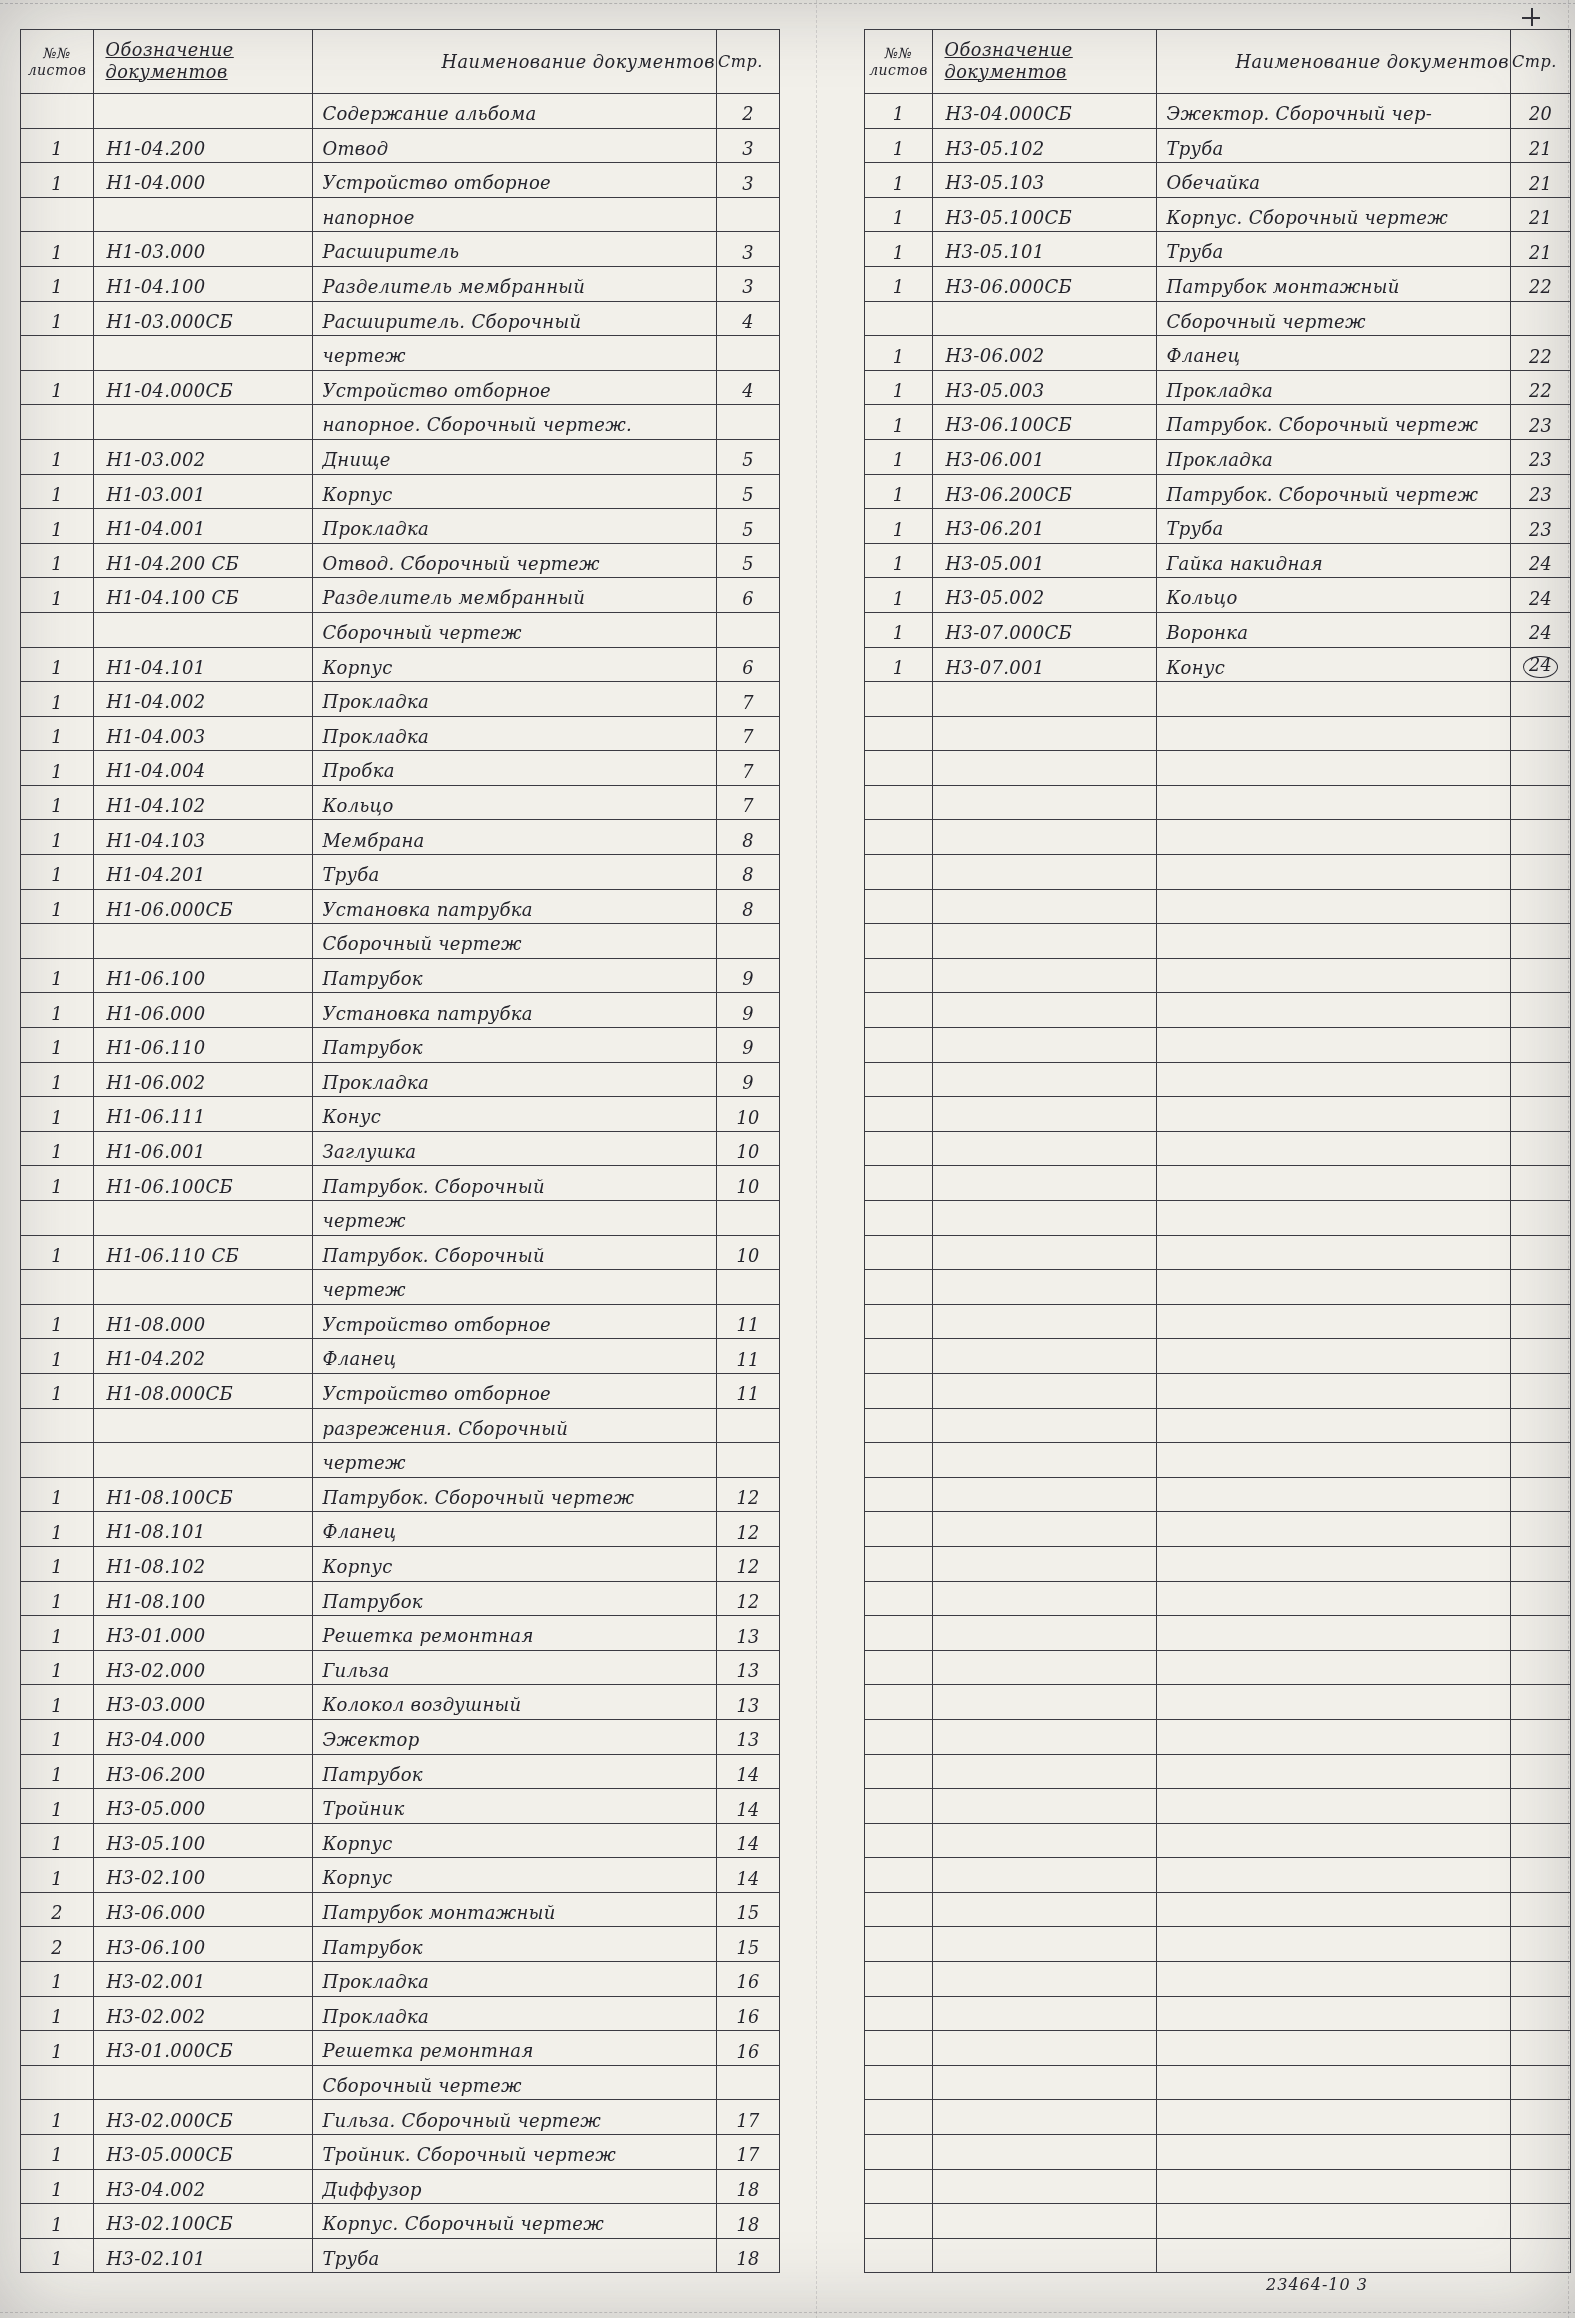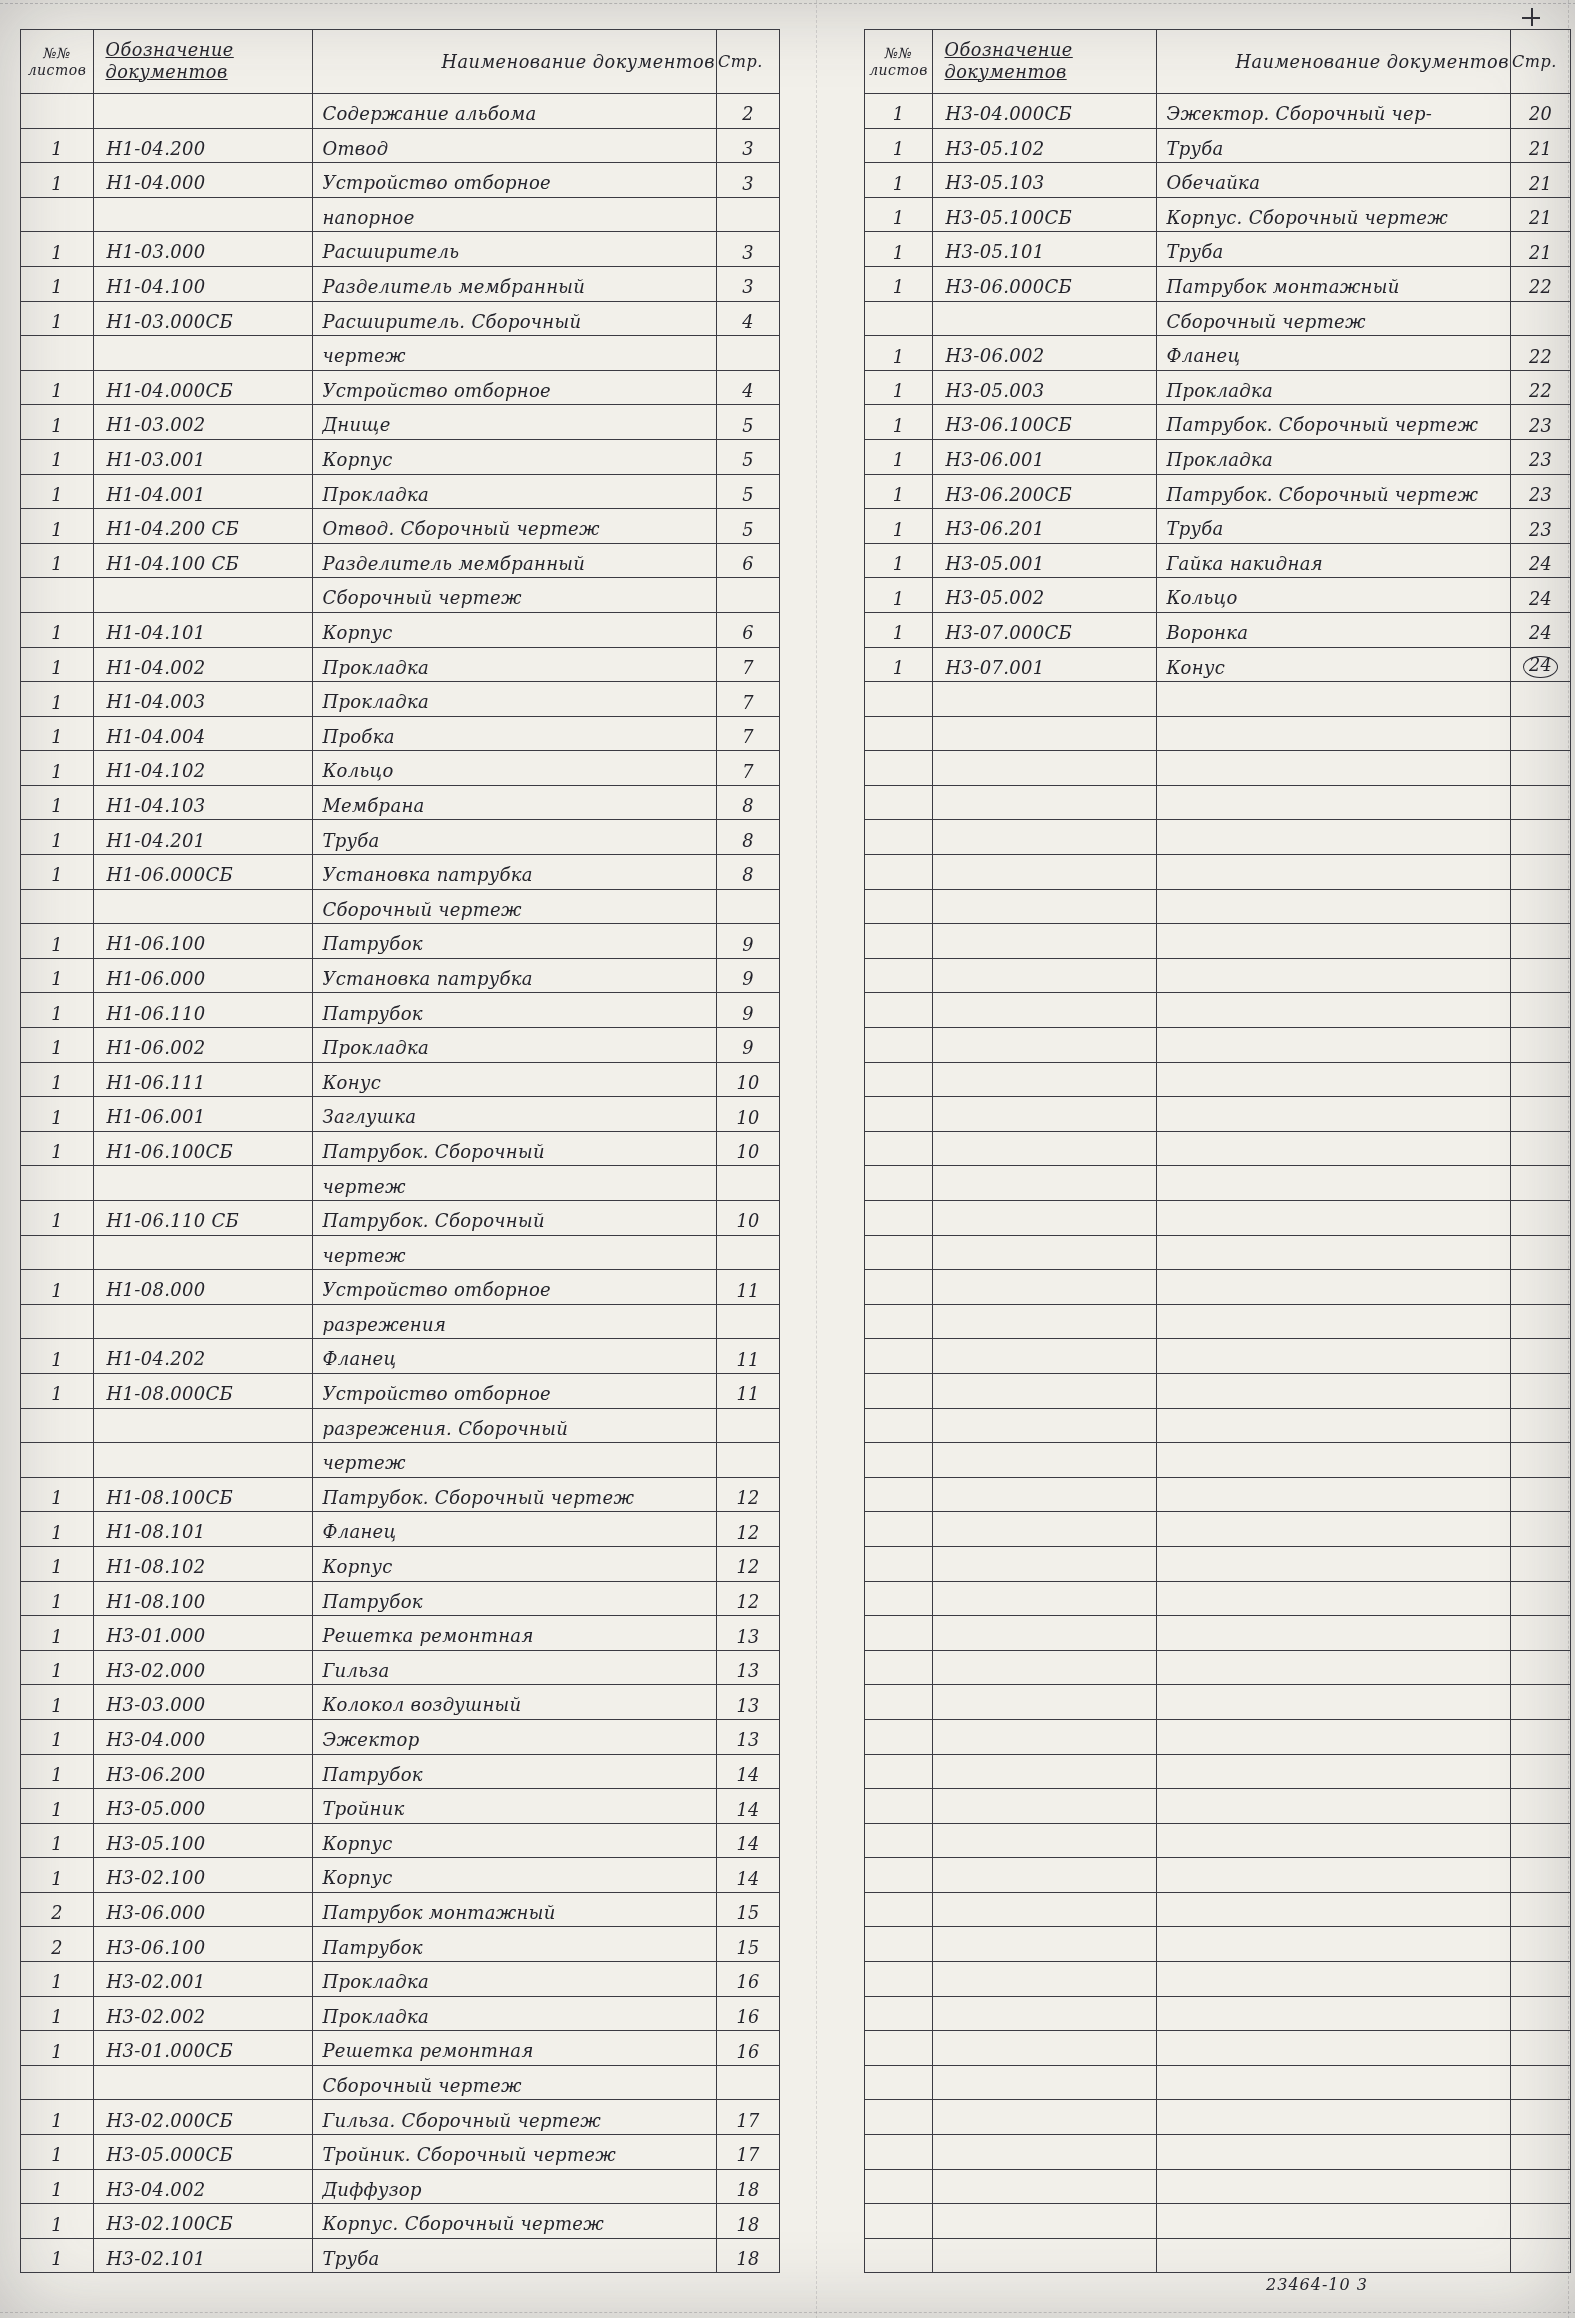--- a/index.html
+++ b/index.html
@@ -175,20 +175,26 @@
             <td class="col-name">чертеж</td>
             <td class="col-page"></td>
           </tr>
           <tr>
             <td class="col-sheets">1</td>
             <td class="col-desig">Н1-04.000СБ</td>
             <td class="col-name">Устройство отборное</td>
             <td class="col-page">4</td>
           </tr>
           <tr>
+            <td class="col-sheets"></td>
+            <td class="col-desig"></td>
+            <td class="col-name">напорное. Сборочный чертеж.</td>
+            <td class="col-page"></td>
+          </tr>
+          <tr>
             <td class="col-sheets">1</td>
             <td class="col-desig">Н1-03.002</td>
             <td class="col-name">Днище</td>
             <td class="col-page">5</td>
           </tr>
           <tr>
             <td class="col-sheets">1</td>
             <td class="col-desig">Н1-03.001</td>
             <td class="col-name">Корпус</td>
             <td class="col-page">5</td>
@@ -329,26 +335,20 @@
             <td class="col-sheets"></td>
             <td class="col-desig"></td>
             <td class="col-name">чертеж</td>
             <td class="col-page"></td>
           </tr>
           <tr>
             <td class="col-sheets">1</td>
             <td class="col-desig">Н1-08.000</td>
             <td class="col-name">Устройство отборное</td>
             <td class="col-page">11</td>
-          </tr>
-          <tr>
-            <td class="col-sheets"></td>
-            <td class="col-desig"></td>
-            <td class="col-name">разрежения</td>
-            <td class="col-page"></td>
           </tr>
           <tr>
             <td class="col-sheets">1</td>
             <td class="col-desig">Н1-04.202</td>
             <td class="col-name">Фланец</td>
             <td class="col-page">11</td>
           </tr>
           <tr>
             <td class="col-sheets">1</td>
             <td class="col-desig">Н1-08.000СБ</td>

